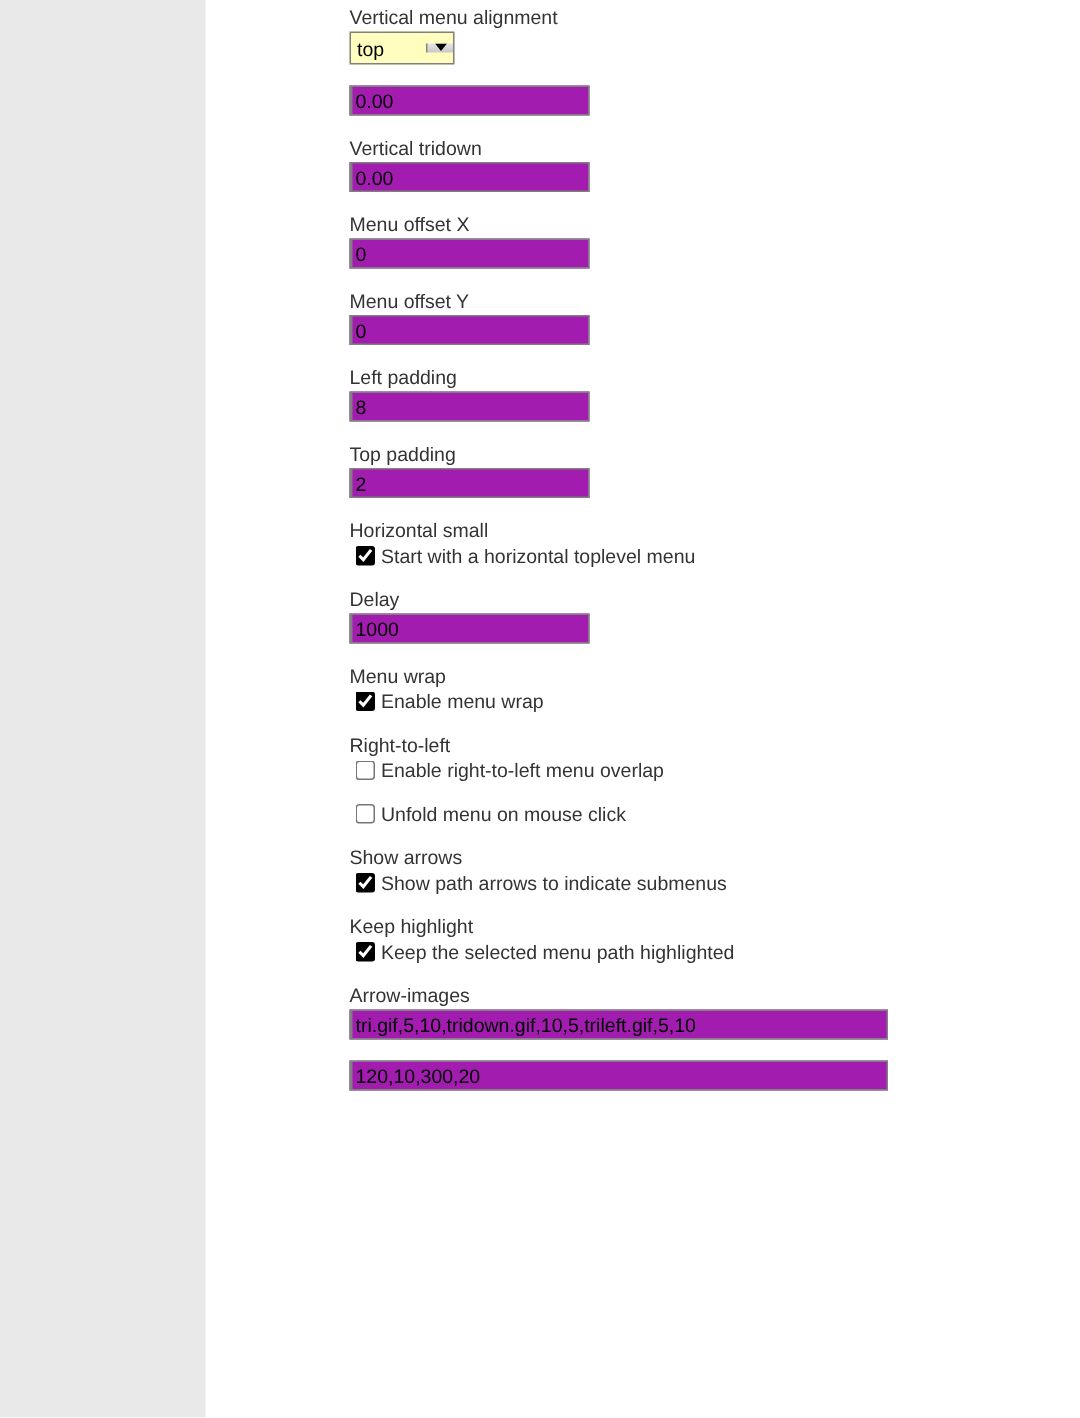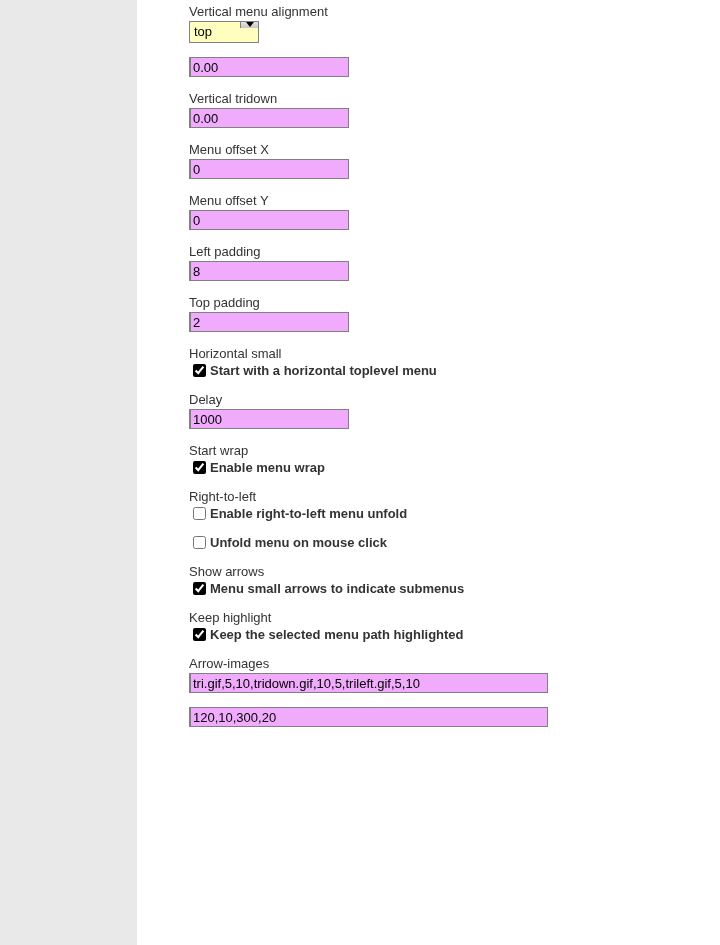--- a/index.html
+++ b/index.html
@@ -13,30 +13,31 @@
     .container { display: flex; }
     .left-rail {
       width: 137px;
       background: #E9E9E9;
       min-height: 945px;
       flex-shrink: 0;
     }
     .content {
       padding: 4px 0 0 52px;
       flex: 1;
+      margin-left: 44px;
     }
     .field { margin-bottom: 14px; }
     .field-label {
       display: block;
       color: #333333;
       margin-bottom: 2px;
     }
     .select-wrap {
       display: inline-flex;
-      align-items: flex-start;
+      align-items: center;
       background: #FFFEBE;
       border: 1px solid #808080;
       height: 22px;
     }
     .select-wrap .select-text {
       padding: 2px 6px 2px 4px;
       min-width: 50px;
       font-size: 13px;
       display: flex;
       align-items: center;
@@ -45,21 +46,21 @@
       width: 18px;
       background: linear-gradient(#E5E5E5,#C7C7C7);
       border-left: 1px solid #808080;
       display: flex;
       align-items: center;
       justify-content: center;
       cursor: pointer;
     }
     .select-wrap .select-btn svg { display: block; }
     .text-input {
-      background: #f0abfc;
+      background: #a21caf;
       border: 1px solid #808080;
       border-left: 2px solid #808080;
       height: 20px;
       font-family: Arial, Helvetica, sans-serif;
       font-size: 13px;
       color: #000;
       padding: 1px 2px;
       display: block;
     }
     .w-short { width: 160px; }
@@ -70,21 +71,21 @@
       gap: 4px;
       margin-left: 4px;
       margin-top: 1px;
     }
     input[type="checkbox"] {
       width: 13px;
       height: 13px;
       accent-color: #000;
       cursor: pointer;
     }
-    .checkbox-label { color: #333333; font-weight: bold; }
+    .checkbox-label { color: #333333; }
   </style>
 </head>
 <body>
 
 <div class="container">
   <div class="left-rail"></div>
   <div class="content">
 
     <div class="field">
       <span class="field-label">Vertical menu alignment</span>
@@ -134,47 +135,47 @@
         <span class="checkbox-label">Start with a horizontal toplevel menu</span>
       </div>
     </div>
 
     <div class="field">
       <span class="field-label">Delay</span>
       <input type="text" class="text-input w-short" value="1000" style="">
     </div>
 
     <div class="field">
-      <span class="field-label">Start wrap</span>
+      <span class="field-label">Menu wrap</span>
       <div class="checkbox-row">
         <input type="checkbox" checked="" style="">
         <span class="checkbox-label">Enable menu wrap</span>
       </div>
     </div>
 
     <div class="field">
       <span class="field-label">Right-to-left</span>
       <div class="checkbox-row">
         <input type="checkbox" style="">
-        <span class="checkbox-label">Enable right-to-left menu unfold</span>
+        <span class="checkbox-label">Enable right-to-left menu overlap</span>
       </div>
     </div>
 
     <div class="field">
       <div class="checkbox-row">
         <input type="checkbox" style="">
         <span class="checkbox-label">Unfold menu on mouse click</span>
       </div>
     </div>
 
     <div class="field">
       <span class="field-label">Show arrows</span>
       <div class="checkbox-row">
         <input type="checkbox" checked="" style="">
-        <span class="checkbox-label">Menu small arrows to indicate submenus</span>
+        <span class="checkbox-label">Show path arrows to indicate submenus</span>
       </div>
     </div>
 
     <div class="field">
       <span class="field-label">Keep highlight</span>
       <div class="checkbox-row">
         <input type="checkbox" checked="" style="">
         <span class="checkbox-label">Keep the selected menu path highlighted</span>
       </div>
     </div>

